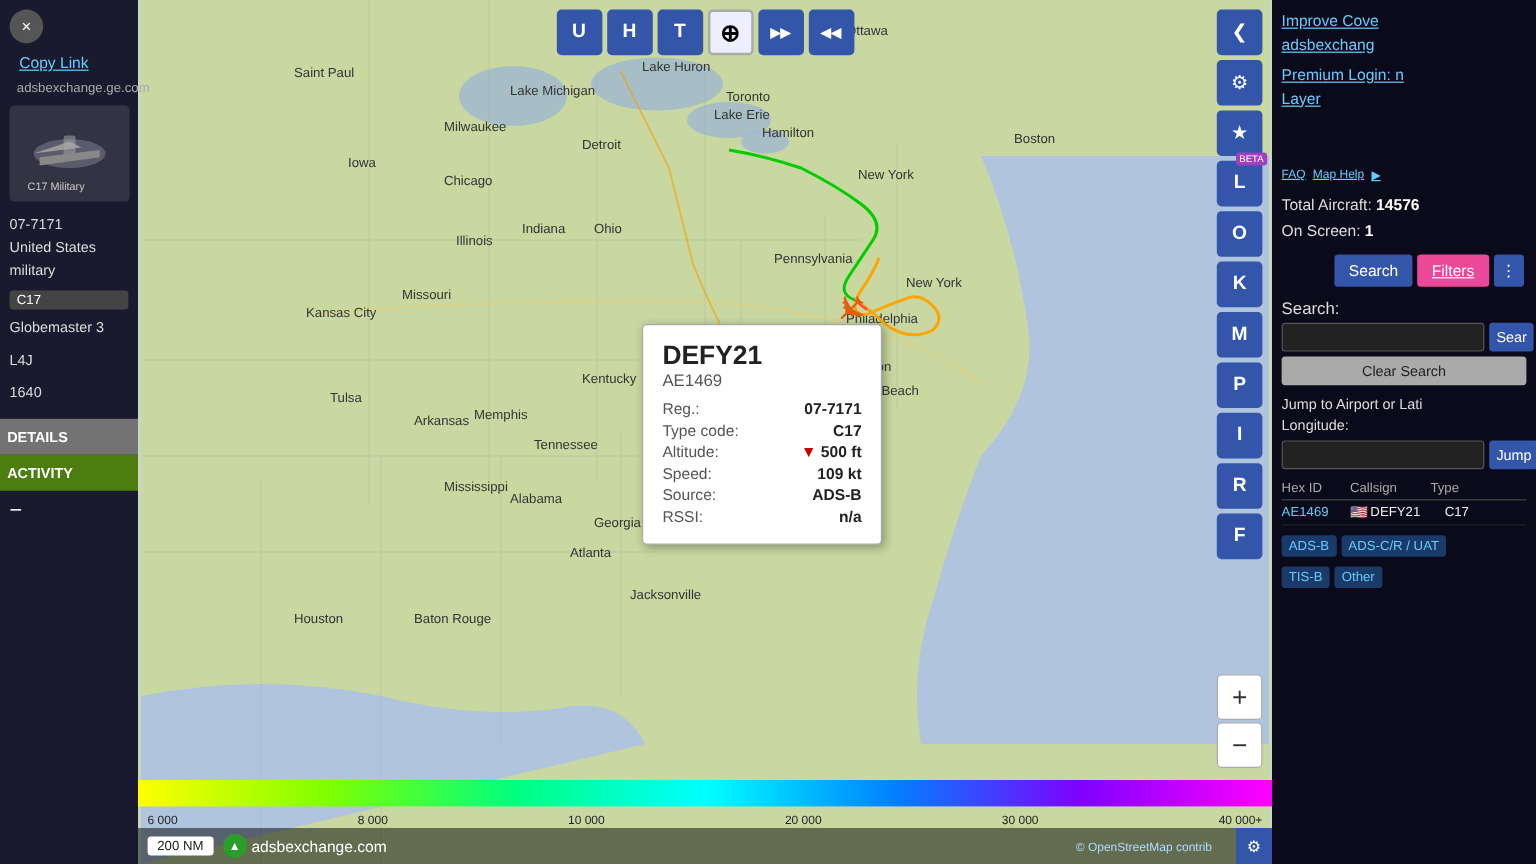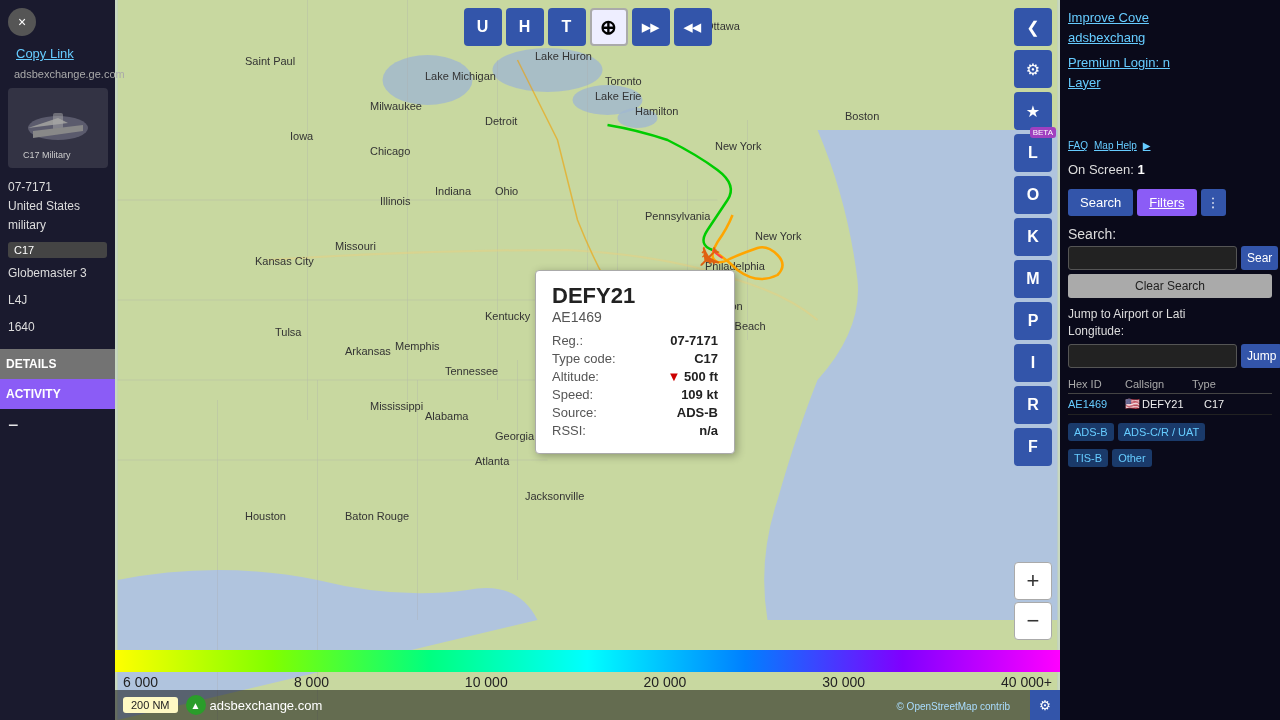--- a/index.html
+++ b/index.html
@@ -77,21 +77,21 @@
       background: #737373;
       color: white;
       padding: 8px 6px;
       font-size: 12px;
       font-weight: bold;
       cursor: pointer;
       border: none;
       text-align: left;
     }
     .left-btn-dark {
-      background: #8b5cf6;
+      background: #4d7c0f;
       color: white;
       padding: 8px 6px;
       font-size: 12px;
       font-weight: bold;
       cursor: pointer;
       border: none;
       text-align: left;
     }
     .left-minus {
       color: white;
@@ -246,38 +246,38 @@
     }
     .color-bar-labels {
       position: absolute;
       bottom: 30px;
       left: 0;
       right: 0;
       display: flex;
       justify-content: space-between;
       padding: 0 8px;
       z-index: 20;
-      font-size: 14px;
+      font-size: 10px;
       color: #222;
     }
     .map-bottom-bar {
       position: absolute;
       bottom: 0;
       left: 0;
       right: 0;
       height: 30px;
       background: rgba(0,0,0,0.5);
       display: flex;
       align-items: center;
       padding: 0 8px;
       z-index: 20;
       gap: 8px;
     }
     .nm-box {
-      background: #fef9c3;
+      background: #ffffff;
       color: #222;
       font-size: 11px;
       padding: 2px 8px;
       border-radius: 3px;
     }
     .watermark {
       color: white;
       font-size: 13px;
       display: flex;
       align-items: center;
@@ -378,23 +378,24 @@
       margin-top: 8px;
     }
     .btn-search {
       background: #3355aa;
       color: white;
       border: none;
       padding: 6px 12px;
       font-size: 13px;
       border-radius: 3px;
       cursor: pointer;
+      margin-left: 44px;
     }
     .btn-filters {
-      background: #8b5cf6;
+      background: #ec4899;
       color: white;
       border: none;
       padding: 6px 12px;
       font-size: 13px;
       border-radius: 3px;
       cursor: pointer;
       text-decoration: underline;
     }
     .btn-columns {
       background: #3355aa;
@@ -770,20 +771,21 @@
   </div>
   <div class="right-link">Layer</div>
 
   <div class="right-nav">
     <span class="right-nav-link">FAQ</span>
     <span class="right-nav-link">Map Help</span>
     <span class="right-nav-link">▶</span>
   </div>
 
   <div class="right-stats">
+    <div><span>Total Aircraft:</span> <strong>14576</strong></div>
     <div><span>On Screen:</span> <strong>1</strong></div>
   </div>
 
   <div class="right-buttons">
     <button class="btn-search">Search</button>
     <button class="btn-filters">Filters</button>
     <button class="btn-columns">⋮</button>
   </div>
 
   <div class="search-label">Search:</div>

